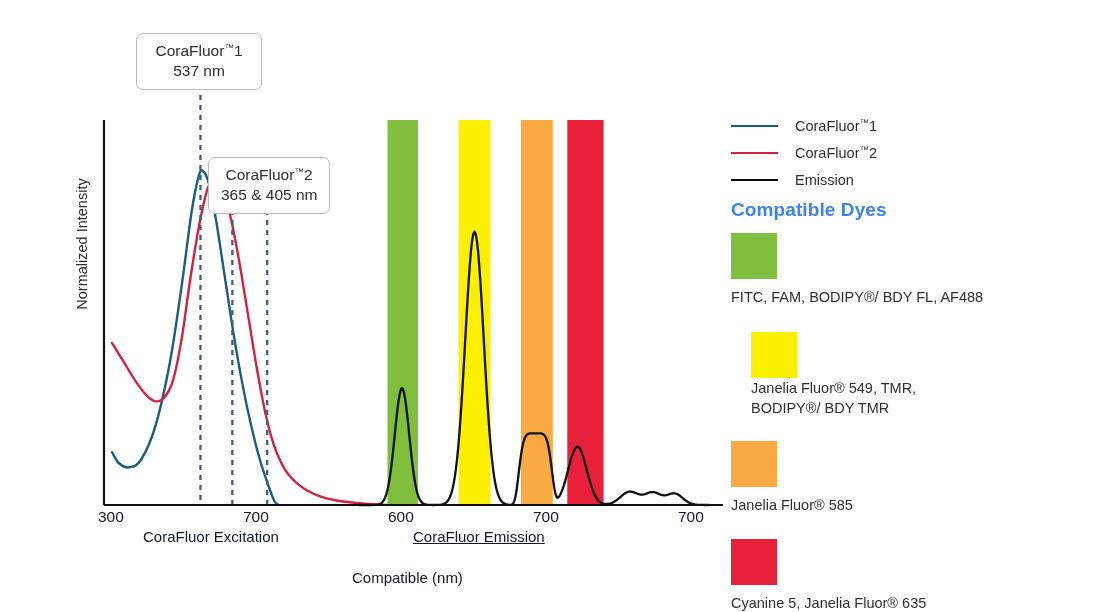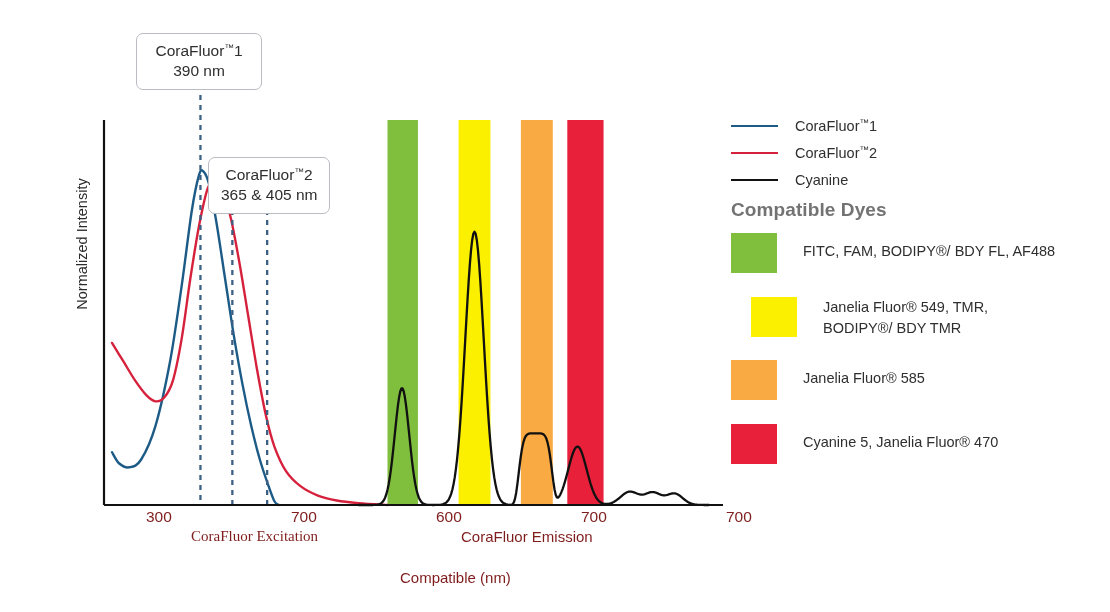--- a/index.html
+++ b/index.html
@@ -15,41 +15,41 @@
     position:absolute;box-sizing:border-box;
     border:1px solid #b9bcc0;border-radius:7px;background:#ffffff;
     text-align:center;color:#2f2f2f;line-height:1.28;
     font-size:15.5px;padding:7px 12px 8px 12px;
   }
   #callout-1{left:136px;top:33px;width:126px;}
   #callout-2{left:208px;top:157px;width:122px;}
   .callout .ln{display:block;white-space:nowrap;}
   .tm{font-size:9.5px;vertical-align:0.55em;letter-spacing:0;}
 
-  .axis-txt{position:absolute;color:#7f1d1d;white-space:nowrap;margin-left:48px;}
+  .axis-txt{position:absolute;color:#0f172a;white-space:nowrap;}
   .tick-lbl{font-size:15.5px;}
   .sub-lbl{font-size:15px;}
   .ax-title{font-size:15px;}
   #ylabel{
     position:absolute;left:-3px;top:236px;width:170px;
     transform:rotate(-90deg);transform-origin:50% 50%;
     text-align:center;font-size:14.5px;color:#2b2b2b;
   }
 
   .legend{position:absolute;left:731px;top:112px;width:340px;}
   .lg-row{display:flex;align-items:center;height:27px;}
   .lg-line{width:47px;height:0;border-top-width:2.6px;border-top-style:solid;margin-right:17px;}
   .lg-lbl{font-size:14.5px;color:#2f2f2f;white-space:nowrap;}
 
   #dyes-title{
     position:absolute;left:731px;top:199px;
-    font-size:19px;color:#737373;font-weight:bold;letter-spacing:.1px;
+    font-size:19px;color:#3b82f6;font-weight:bold;letter-spacing:.1px;
   }
   .dyes{position:absolute;left:731px;top:233px;width:360px;}
-  .dye-row{display:flex;align-items:flex-start;margin-bottom:24px;}
+  .dye-row{display:flex;align-items:flex-start;margin-bottom:24px;flex-direction:column;}
   .dye-sw{width:46px;height:40px;flex:0 0 46px;margin-right:26px;}
   .dye-lbl{font-size:14.5px;color:#2f2f2f;line-height:1.42;padding-top:8px;}
 </style>
 </head>
 <body>
 
 <div class="stage">
 
   <svg class="plot" id="plot-svg" viewBox="0 0 1110 612">
       <rect x="387.5" y="120" width="30.44999999999999" height="385" fill="#80bf3e"></rect>
@@ -61,70 +61,70 @@
       <path d="M358.50,505.00L359.66,505.00L360.82,505.00L361.98,505.00L363.14,505.00L364.30,505.00L365.46,505.00L366.62,505.00L367.78,505.00L368.94,505.00L370.10,504.99L371.26,504.99L372.42,504.98L373.58,504.95L374.74,504.91L375.90,504.84L377.06,504.72L378.22,504.52L379.38,504.19L380.54,503.66L381.70,502.86L382.86,501.66L384.02,499.93L385.18,497.50L386.34,494.19L387.50,489.82L388.66,484.23L389.82,477.31L390.98,469.04L392.14,459.51L393.30,448.94L394.46,437.70L395.62,426.28L396.78,415.29L397.94,405.41L399.10,397.29L400.26,391.51L401.42,388.51L402.58,388.51L403.74,391.51L404.90,397.29L406.06,405.41L407.22,415.29L408.38,426.28L409.54,437.70L410.70,448.94L411.86,459.51L413.02,469.04L414.18,477.31L415.34,484.23L416.50,489.82L417.66,494.19L418.82,497.50L419.98,499.93L421.14,501.66L422.30,502.86L423.46,503.66L424.62,504.19L425.78,504.52L426.94,504.72L428.10,504.84L429.26,504.91L430.42,504.95L431.58,504.97L432.74,504.98L433.90,504.98L435.06,504.97L436.22,504.95L437.38,504.92L438.54,504.86L439.70,504.78L440.86,504.64L442.02,504.44L443.18,504.14L444.34,503.69L445.50,503.04L446.66,502.11L447.82,500.82L448.98,499.03L450.14,496.62L451.30,493.41L452.46,489.23L453.62,483.87L454.78,477.14L455.94,468.84L457.10,458.80L458.26,446.91L459.42,433.09L460.58,417.39L461.74,399.93L462.90,380.97L464.06,360.88L465.22,340.16L466.38,319.42L467.54,299.34L468.70,280.67L469.86,264.13L471.02,250.44L472.18,240.18L473.34,233.83L474.50,231.68L475.66,233.83L476.82,240.18L477.98,250.44L479.14,264.13L480.30,280.67L481.46,299.34L482.62,319.42L483.78,340.16L484.94,360.88L486.10,380.97L487.26,399.93L488.42,417.39L489.58,433.09L490.74,446.91L491.90,458.80L493.06,468.84L494.22,477.14L495.38,483.87L496.54,489.23L497.70,493.41L498.86,496.62L500.02,499.03L501.18,500.82L502.34,502.11L503.50,503.04L504.66,503.69L505.82,504.14L506.98,504.44L508.14,504.64L509.30,504.77L510.46,504.82L511.62,504.67L512.78,503.99L513.94,502.13L515.10,498.34L516.26,492.17L517.42,483.84L518.58,474.24L519.74,464.51L520.90,455.70L522.06,448.44L523.22,442.93L524.38,439.05L525.54,436.51L526.70,434.96L527.86,434.10L529.02,433.66L530.18,433.47L531.34,433.39L532.50,433.37L533.66,433.37L534.82,433.37L535.98,433.37L537.14,433.37L538.30,433.37L539.46,433.38L540.62,433.45L541.78,433.63L542.94,434.05L544.10,434.88L545.26,436.38L546.42,438.84L547.58,442.62L548.74,447.98L549.90,455.03L551.06,463.54L552.22,472.85L553.38,481.90L554.54,489.50L555.70,494.72L556.86,497.31L558.02,497.67L559.18,496.52L560.34,494.48L561.50,491.88L562.66,488.82L563.82,485.37L564.98,481.55L566.14,477.43L567.30,473.09L568.46,468.64L569.62,464.23L570.78,460.00L571.94,456.11L573.10,452.71L574.26,449.95L575.42,447.96L576.58,446.82L577.74,446.59L578.90,447.28L580.06,448.86L581.22,451.24L582.38,454.34L583.54,458.00L584.70,462.08L585.86,466.42L587.02,470.87L588.18,475.28L589.34,479.52L590.50,483.50L591.66,487.14L592.82,490.40L593.98,493.25L595.14,495.68L596.30,497.73L597.46,499.40L598.62,500.75L599.78,501.80L600.94,502.61L602.10,503.20L603.26,503.61L604.42,503.87L605.58,504.00L606.74,504.02L607.90,503.93L609.06,503.74L610.22,503.46L611.38,503.07L612.54,502.59L613.70,502.01L614.86,501.33L616.02,500.56L617.18,499.70L618.34,498.77L619.50,497.79L620.66,496.78L621.82,495.78L622.98,494.82L624.14,493.93L625.30,493.15L626.46,492.50L627.62,492.01L628.78,491.70L629.94,491.57L631.10,491.61L632.26,491.81L633.42,492.13L634.58,492.55L635.74,493.02L636.90,493.49L638.06,493.91L639.22,494.26L640.38,494.49L641.54,494.58L642.70,494.53L643.86,494.34L645.02,494.04L646.18,493.65L647.34,493.23L648.50,492.81L649.66,492.45L650.82,492.18L651.98,492.05L653.14,492.06L654.30,492.22L655.46,492.52L656.62,492.94L657.78,493.42L658.94,493.93L660.10,494.41L661.26,494.82L662.42,495.11L663.58,495.27L664.74,495.28L665.90,495.15L667.06,494.89L668.22,494.56L669.38,494.18L670.54,493.81L671.70,493.51L672.86,493.33L674.02,493.29L675.18,493.42L676.34,493.74L677.50,494.24L678.66,494.91L679.82,495.71L680.98,496.61L682.14,497.57L683.30,498.54L684.46,499.50L685.62,500.41L686.78,501.24L687.94,501.98L689.10,502.63L690.26,503.17L691.42,503.62L692.58,503.98L693.74,504.26L694.90,504.47L696.06,504.63L697.22,504.75L698.38,504.83L699.54,504.89L700.70,504.93L701.86,504.95L703.02,504.97L704.18,504.98L705.34,504.99L706.50,504.99L707.66,505.00L708.82,505.00" fill="none" stroke="#111111" stroke-width="2.3" stroke-linecap="round" stroke-linejoin="round"></path>
       <line x1="200.45" y1="95" x2="200.45" y2="505" stroke="#3c5f84" stroke-width="2.3" stroke-dasharray="5,5"></line>
       <line x1="232.35" y1="190" x2="232.35" y2="505" stroke="#3c5f84" stroke-width="2.3" stroke-dasharray="5,5"></line>
       <line x1="267.15" y1="190" x2="267.15" y2="505" stroke="#3c5f84" stroke-width="2.3" stroke-dasharray="5,5"></line>
       <line x1="104" y1="120" x2="104" y2="505" stroke="#111" stroke-width="2.2"></line>
       <line x1="104" y1="505" x2="723" y2="505" stroke="#111" stroke-width="2.2"></line>
     </svg>
 
   <div class="callout" id="callout-1">
     <span class="ln"><span>CoraFluor</span><span class="tm">™</span><span>1</span></span>
-    <span class="ln">390 nm</span>
+    <span class="ln">537 nm</span>
   </div>
 
   <div class="callout" id="callout-2">
     <span class="ln"><span>CoraFluor</span><span class="tm">™</span><span>2</span></span>
     <span class="ln">365 &amp; 405 nm</span>
   </div>
 
   <div id="ylabel">Normalized Intensity</div>
 
   <div class="axis-txt tick-lbl" style="left:98px;top:508px;">300</div>
   <div class="axis-txt tick-lbl" style="left:243px;top:508px;">700</div>
   <div class="axis-txt tick-lbl" style="left:388px;top:508px;">600</div>
   <div class="axis-txt tick-lbl" style="left:533px;top:508px;">700</div>
   <div class="axis-txt tick-lbl" style="left:678px;top:508px;">700</div>
 
-  <div class="axis-txt sub-lbl" style="left:143px;top:528px;font-family:Liberation Serif, serif;">CoraFluor Excitation</div>
-  <div class="axis-txt sub-lbl" style="left:413px;top:528px;">CoraFluor Emission</div>
+  <div class="axis-txt sub-lbl" style="left:143px;top:528px;">CoraFluor Excitation</div>
+  <div class="axis-txt sub-lbl" style="left:413px;top:528px;text-decoration:underline;">CoraFluor Emission</div>
 
   <div class="axis-txt ax-title" style="left:352px;top:569px;">Compatible (nm)</div>
 
   <div class="legend">
     <div class="lg-row">
       <span class="lg-line" style="border-top-color:#1d5b87"></span>
       <span class="lg-lbl"><span>CoraFluor</span><span class="tm">™</span><span>1</span></span>
     </div>
     <div class="lg-row">
       <span class="lg-line" style="border-top-color:#d6213c"></span>
       <span class="lg-lbl"><span>CoraFluor</span><span class="tm">™</span><span>2</span></span>
     </div>
     <div class="lg-row">
       <span class="lg-line" style="border-top-color:#111111"></span>
-      <span class="lg-lbl">Cyanine</span>
+      <span class="lg-lbl">Emission</span>
     </div>
   </div>
 
   <div id="dyes-title">Compatible Dyes</div>
 
   <div class="dyes">
     <div class="dye-row">
       <span class="dye-sw" style="background:#80bf3e"></span>
       <span class="dye-lbl"><span>FITC, FAM, BODIPY®/ BDY FL, AF488</span></span>
     </div>
     <div class="dye-row" style="margin-bottom:22px;padding-left:20px;">
       <span class="dye-sw" style="background:#fbf000"></span>
       <span class="dye-lbl" style="padding-top:0;"><span>Janelia Fluor® 549, TMR,</span><br><span>BODIPY®/ BDY TMR</span></span>
     </div>
     <div class="dye-row">
       <span class="dye-sw" style="background:#f9aa42"></span>
       <span class="dye-lbl"><span>Janelia Fluor® 585</span></span>
     </div>
     <div class="dye-row">
       <span class="dye-sw" style="background:#e8203a"></span>
-      <span class="dye-lbl"><span>Cyanine 5, Janelia Fluor® 470</span></span>
+      <span class="dye-lbl"><span>Cyanine 5, Janelia Fluor® 635</span></span>
     </div>
   </div>
 
 </div>
 
 </body></html>

